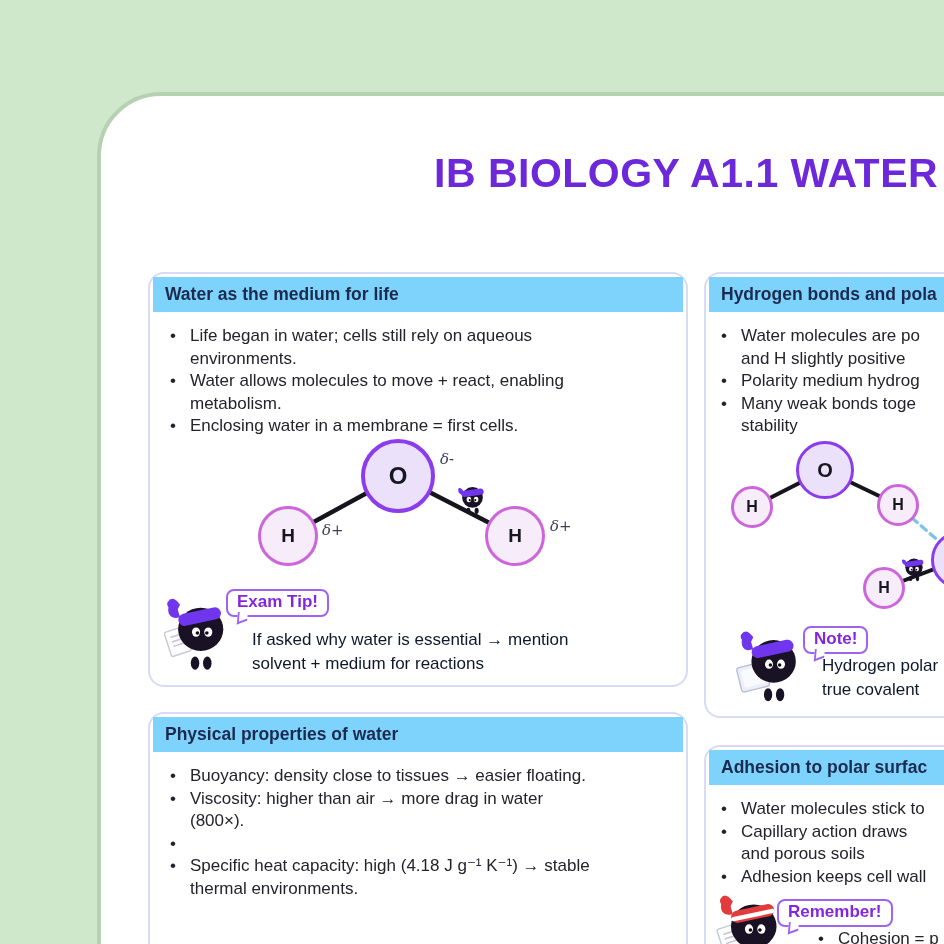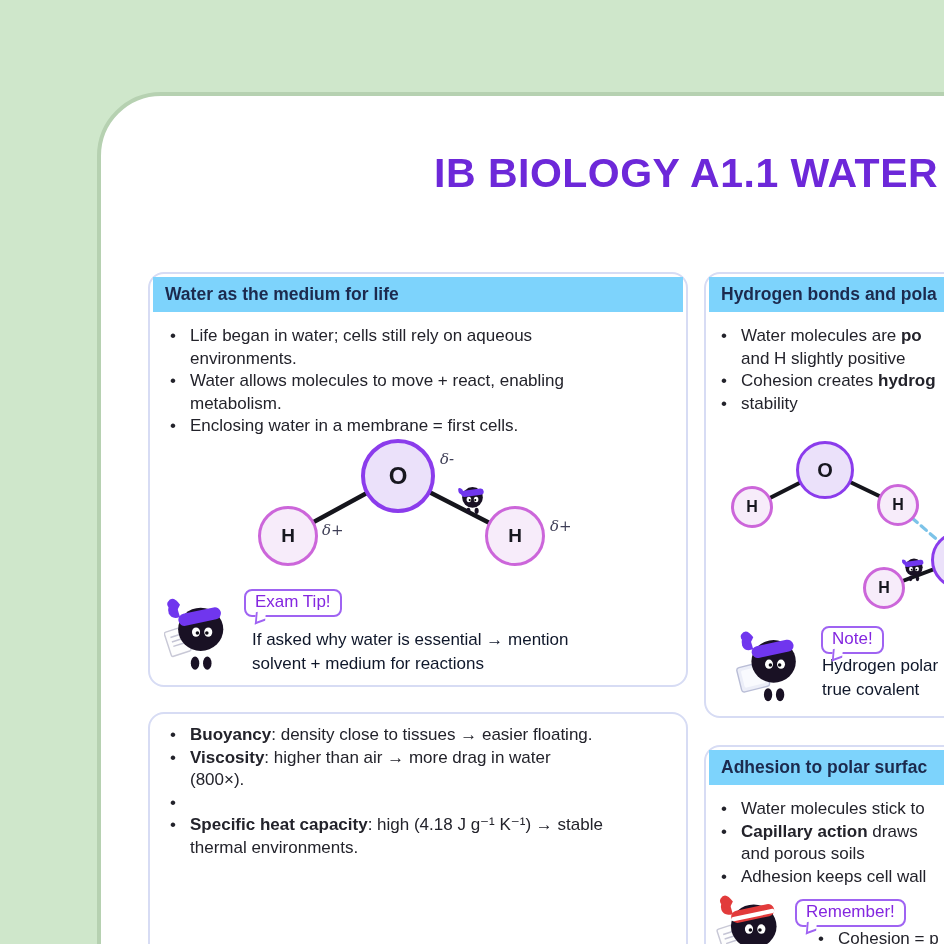--- a/index.html
+++ b/index.html
@@ -26,40 +26,40 @@
   .panel-header{
     margin:3px;background:#7dd3fc;border-radius:0;height:35px;
     display:flex;align-items:center;padding:0 12px;white-space:nowrap;
   }
   .panel-header span{font-weight:bold;font-size:17.5px;color:#1c2a4e;}
   .panel-body{padding:10px 6px 0 20px;font-size:17px;line-height:22.5px;}
   .panel-body.rp{padding-left:15px;}
   .bullet{display:flex;align-items:flex-start;}
   .dot{width:20px;flex:none;}
   .ln{white-space:nowrap;}
-  .b{font-weight:bold;}
+  .b{font-weight:normal;}
   .ovsvg{position:absolute;left:0;top:0;z-index:2;pointer-events:none;}
   .atom{
     position:absolute;border-radius:50%;box-sizing:border-box;z-index:3;
     display:flex;align-items:center;justify-content:center;
     font-weight:bold;color:#17171f;
   }
   .atom.o{background:#ebe1fa;border:4px solid #8b3cec;font-size:24px;}
   .atom.h{background:#f7ecfa;border:3px solid #cc66da;font-size:19px;}
   .atom.h.sm{font-size:16px;}
   .delta{
     position:absolute;z-index:3;font-family:"DejaVu Serif",serif;
     font-style:italic;font-size:15px;color:#3e3e56;white-space:nowrap;
   }
   .ninja{position:absolute;z-index:4;}
   .ninja svg{display:block;width:100%;height:100%;}
   .bubble{
     position:absolute;z-index:5;background:#fff;border:2px solid #9f63f2;
-    border-radius:8px;padding:1px 9px 3px;font-size:17px;font-weight:normal;
-    color:#8426e0;white-space:nowrap;margin-left:18px;
+    border-radius:8px;padding:1px 9px 3px;font-size:17px;font-weight:bold;
+    color:#8426e0;white-space:nowrap;
   }
   .bubble::after{
     content:"";position:absolute;left:9px;bottom:-7px;width:9px;height:9px;
     background:#fff;border-left:2px solid #9f63f2;border-bottom:2px solid #9f63f2;
     transform:rotate(-20deg) skewX(-25deg);
   }
   .tip-text{
     position:absolute;z-index:4;font-size:17px;line-height:23.5px;color:#0f172a;
   }
   .tip-bullet{
@@ -96,20 +96,23 @@
       <div class="bullet">
         <span class="dot">•</span>
         <div class="bl">
           <div class="ln"><span>Enclosing water in a membrane = first cells.</span></div>
         </div>
       </div>
     </div>
 </section>
 
 <section class="panel" style="left:148px;top:712px;width:540px;height:310px;">
+  <div class="panel-header">
+    <span>Physical properties of water</span>
+  </div>
   <div class="panel-body">
       <div class="bullet">
         <span class="dot">•</span>
         <div class="bl">
           <div class="ln"><span class="b">Buoyancy</span><span>: density close to tissues → easier floating.</span></div>
         </div>
       </div>
       <div class="bullet">
         <span class="dot">•</span>
         <div class="bl">
@@ -138,26 +141,27 @@
       <div class="bullet">
         <span class="dot">•</span>
         <div class="bl">
           <div class="ln"><span>Water molecules are </span><span class="b">po</span></div>
           <div class="ln"><span>and H slightly positive</span></div>
         </div>
       </div>
       <div class="bullet">
         <span class="dot">•</span>
         <div class="bl">
-          <div class="ln"><span>Cohesion creates </span><span class="b">hydrog</span></div>
-        </div>
-      </div>
-      <div class="bullet">
-        <span class="dot">•</span>
-        <div class="bl">
+          <div class="ln"><span>Polarity medium </span><span class="b">hydrog</span></div>
+        </div>
+      </div>
+      <div class="bullet">
+        <span class="dot">•</span>
+        <div class="bl">
+          <div class="ln"><span>Many weak bonds toge</span></div>
           <div class="ln"><span>stability</span></div>
         </div>
       </div>
     </div>
 </section>
 
 <section class="panel" style="left:704px;top:745px;width:540px;height:290px;">
   <div class="panel-header">
     <span>Adhesion to polar surfac</span>
   </div>

